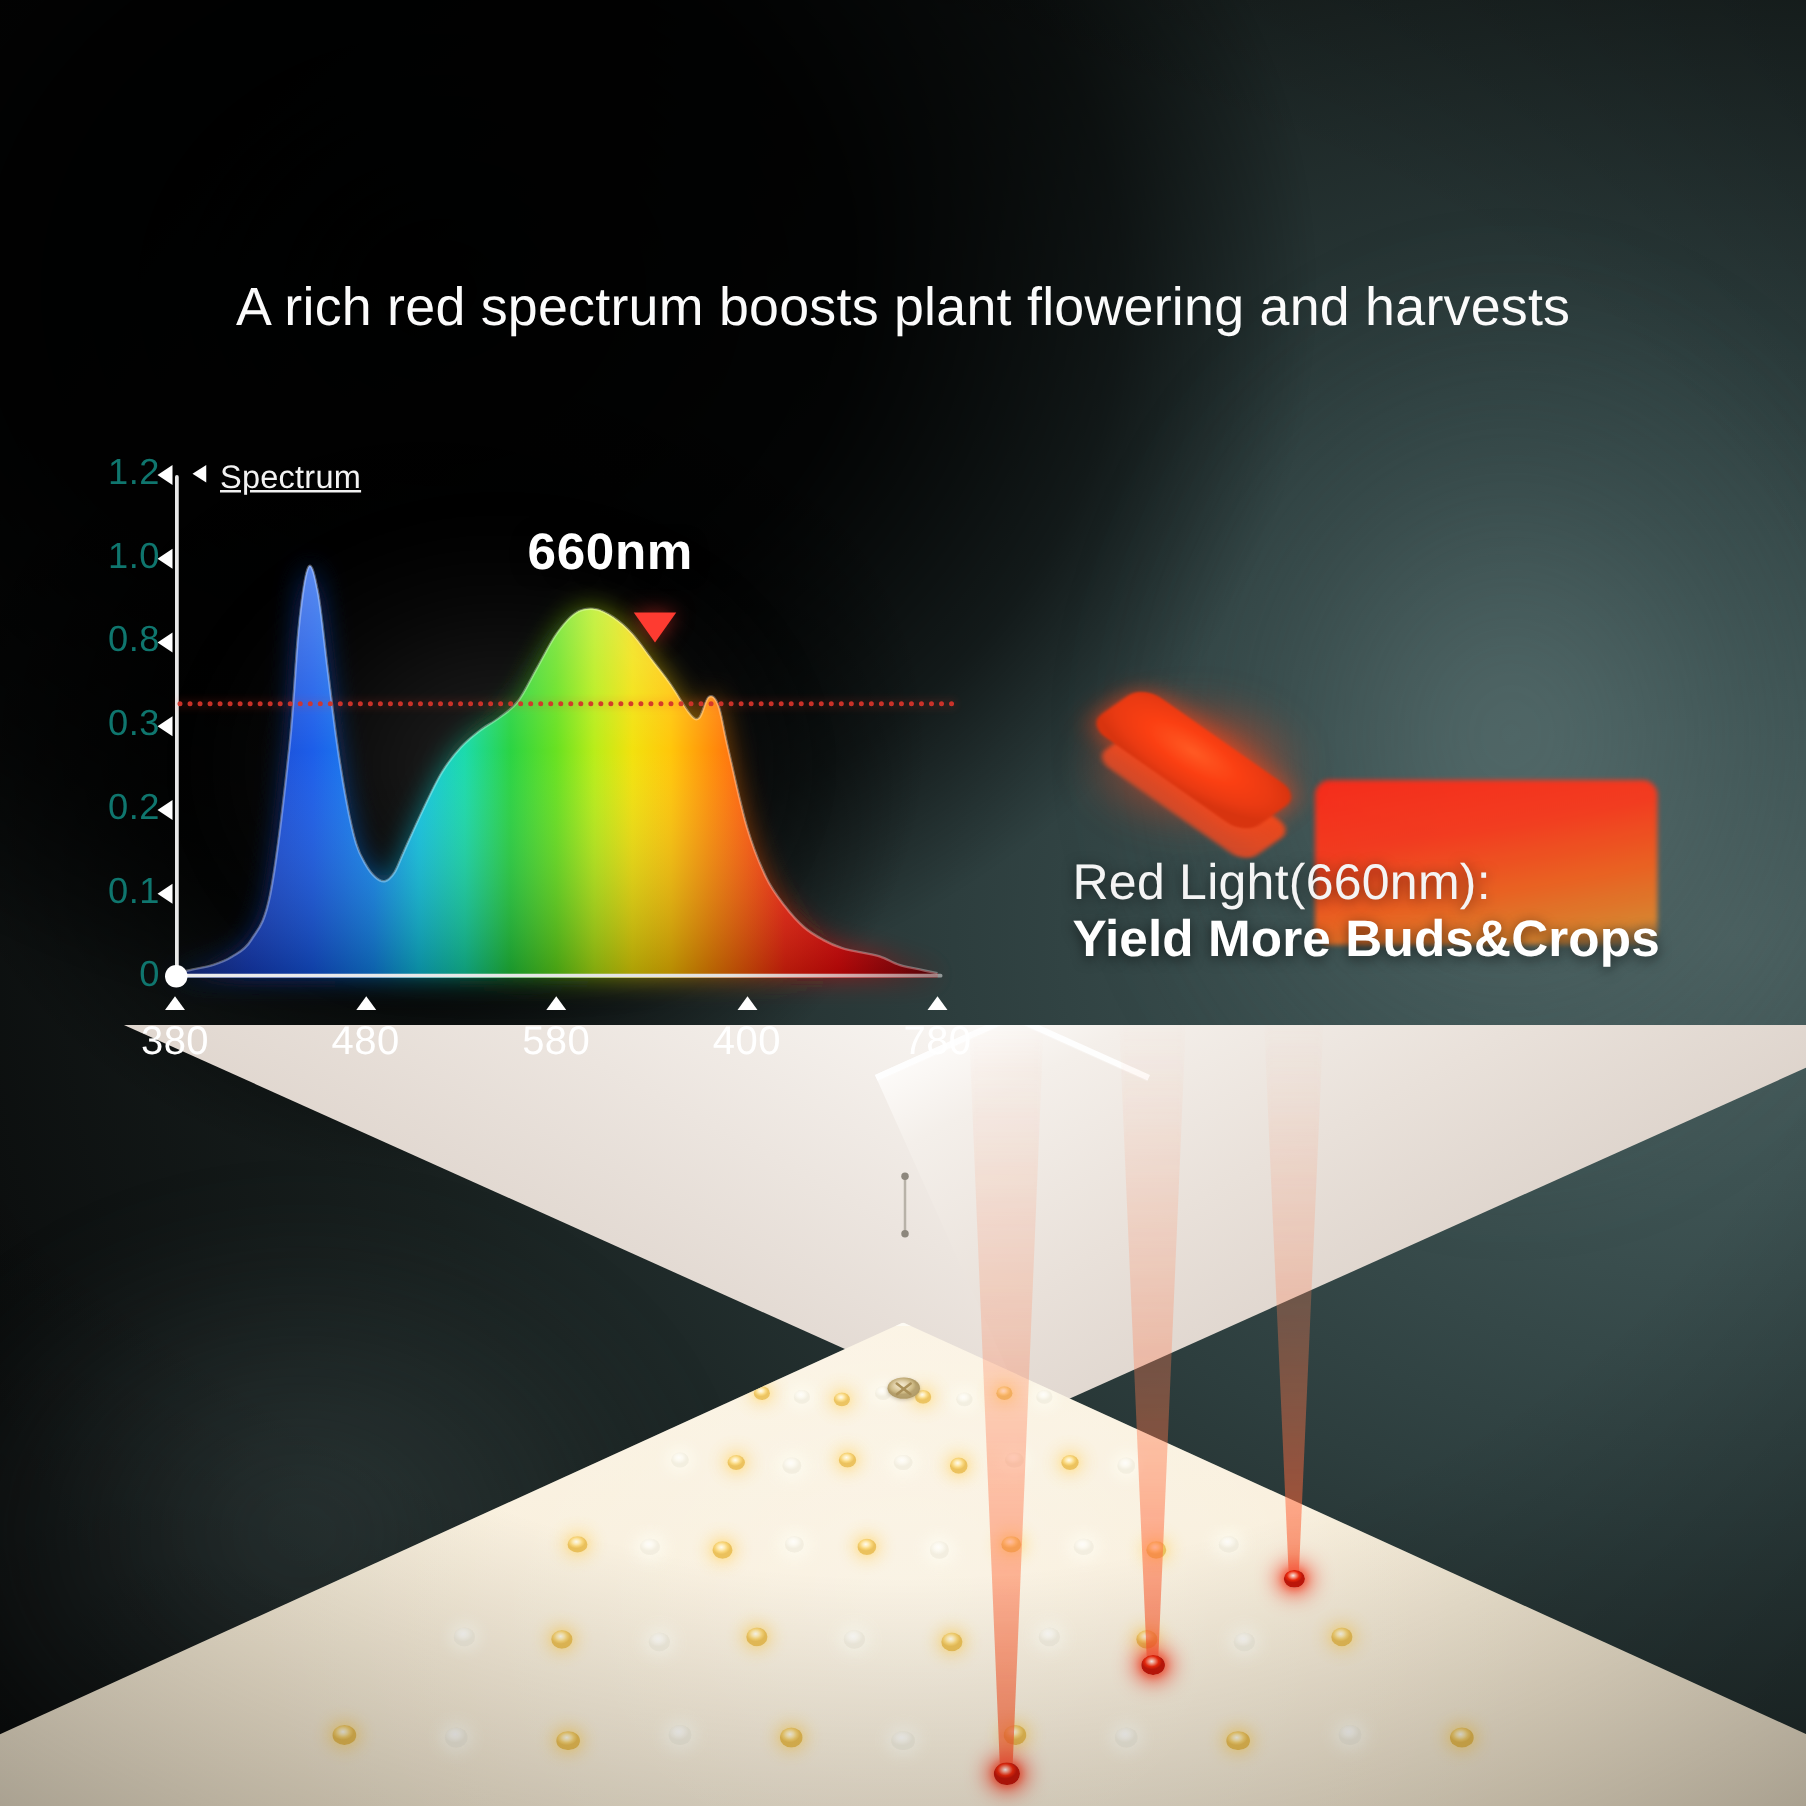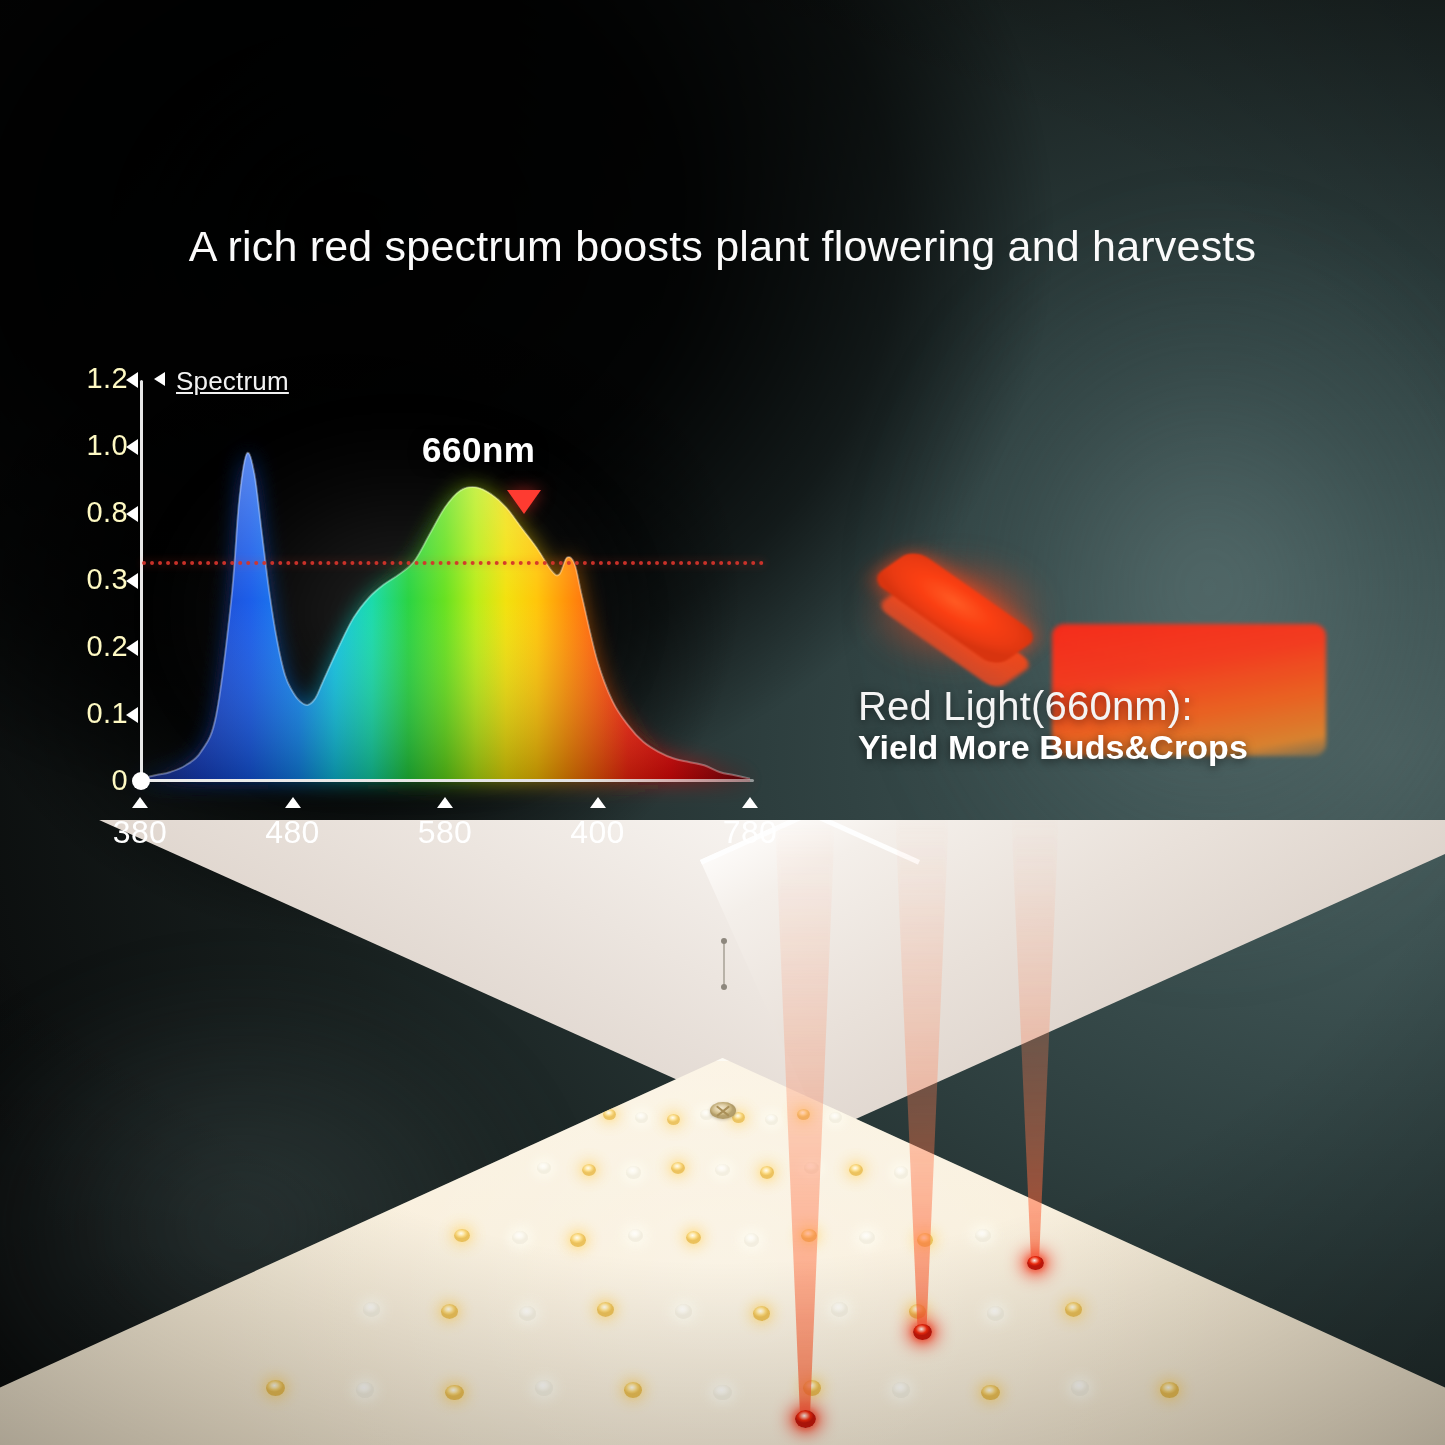--- a/index.html
+++ b/index.html
@@ -43,33 +43,33 @@
   .cplot{position:absolute;left:60px;top:20px;width:610px;height:400px;}
   .chart-glow{position:absolute;left:-22px;top:-26px;width:660px;height:450px;
     background:radial-gradient(46% 54% at 52% 62%, rgba(60,60,60,.55) 0%, rgba(30,30,30,.22) 55%, rgba(0,0,0,0) 82%);
     filter:blur(16px);pointer-events:none;}
   .yaxis{position:absolute;left:60px;top:20px;width:3px;height:402px;background:#e8e8e8;border-radius:2px;}
   .xaxis{position:absolute;left:60px;top:419px;width:614px;height:3px;
     background:linear-gradient(90deg,#ededed 0%,#e2e2e2 72%,rgba(226,226,226,.55) 100%);border-radius:2px;}
   .origin-dot{position:absolute;left:52px;top:412px;width:18px;height:18px;border-radius:50%;background:#fff;}
   .ytick{position:absolute;width:0;height:0;
     border-top:8px solid transparent;border-bottom:8px solid transparent;border-right:12px solid #fff;}
-  .ylab{position:absolute;right:0;color:#fef9c3;font-size:29px;text-align:right;width:54px;letter-spacing:.4px;}
+  .ylab{position:absolute;right:0;color:#0f766e;font-size:29px;text-align:right;width:54px;letter-spacing:.4px;}
   .xtick{position:absolute;width:0;height:0;
     border-left:8px solid transparent;border-right:8px solid transparent;border-bottom:11px solid #fff;}
   .xlab{position:absolute;color:#fff;font-size:32px;text-align:center;width:100px;letter-spacing:.4px;}
   .spectrum-lbl{position:absolute;left:96px;top:6px;color:#f2f2f2;font-size:26px;letter-spacing:.2px;text-decoration:underline;}
   .spectrum-arrow{position:absolute;left:74px;top:12px;width:0;height:0;
     border-top:7px solid transparent;border-bottom:7px solid transparent;border-right:11px solid #fff;}
   .wl-lbl{position:absolute;left:520px;top:330px;width:180px;color:#fff;font-size:26px;line-height:1.12;text-align:center;}
 
   .refline{position:absolute;left:62px;top:0;height:0;border-top:4px dotted #d4342b;
     opacity:.95;filter:drop-shadow(0 0 4px rgba(255,60,40,.55));}
-  .nm-label{position:absolute;color:#fff;font-weight:bold;font-size:35px;letter-spacing:.5px;
-    text-shadow:0 2px 14px rgba(0,0,0,.75);margin-top:12px;}
+  .nm-label{position:absolute;color:#fff;font-weight:bold;font-size:41px;letter-spacing:.5px;
+    text-shadow:0 2px 14px rgba(0,0,0,.75);}
   .nm-marker{position:absolute;width:0;height:0;
     border-left:17px solid transparent;border-right:17px solid transparent;border-top:24px solid #fe3b31;
     filter:drop-shadow(0 0 8px rgba(255,50,40,.55));}
   svg.curve{position:absolute;left:0;top:0;overflow:visible;}
 
   
   #callout{position:absolute;left:840px;top:548px;width:560px;height:250px;}
   .redpanel{position:absolute;left:212px;top:76px;width:274px;height:132px;border-radius:12px;
     background:linear-gradient(170deg,#ff2a18 0%,#fb3a1d 34%,#f2621f 64%,#e0842d 88%,rgba(214,140,60,.35) 100%);
     filter:blur(2px);opacity:.95;}
@@ -80,21 +80,21 @@
   .chip-bot{position:absolute;left:12px;top:40px;width:186px;height:74px;
     background:linear-gradient(180deg,#e8491d 0%,#df4a24 55%,#cf4a2a 100%);
     border-radius:18px;transform:rotate(45deg) skew(-10deg,-10deg) scale(.78,.62);
     filter:blur(2.4px);}
   .chip-top{position:absolute;left:10px;top:8px;width:190px;height:84px;
     background:radial-gradient(58% 62% at 46% 40%, #ff5a23 0%, #fb3f12 46%, #ea3a12 78%, #d8340f 100%);
     border-radius:22px;transform:rotate(45deg) skew(-10deg,-10deg) scale(.80,.64);
     filter:blur(1.6px);box-shadow:0 0 28px rgba(255,70,25,.75);}
   .ct1{position:absolute;left:18px;top:136px;color:#f4f4f4;font-size:40px;font-weight:normal;letter-spacing:.2px;
     text-shadow:0 2px 10px rgba(0,0,0,.55);white-space:nowrap;}
-  .ct2{position:absolute;left:18px;top:180px;color:#ffffff;font-size:34px;font-weight:bold;letter-spacing:.1px;
+  .ct2{position:absolute;left:18px;top:180px;color:#ffffff;font-size:41px;font-weight:bold;letter-spacing:.1px;
     text-shadow:0 2px 10px rgba(0,0,0,.6);white-space:nowrap;}
 
   
   #panel{position:absolute;left:0;top:820px;width:1445px;height:625px;overflow:hidden;}
   .frame-l,.frame-r{position:absolute;}
   .frame-l{left:-320px;top:40px;width:1240px;height:300px;
     background:linear-gradient(184deg,#ffffff 0%,#f6f2ee 16%,#ece5df 52%,#ded4cc 100%);
     transform:rotate(24.2deg);transform-origin:100% 0;
     box-shadow:0 -2px 0 rgba(255,255,255,.9);}
   .frame-r{left:700px;top:40px;width:1240px;height:300px;

